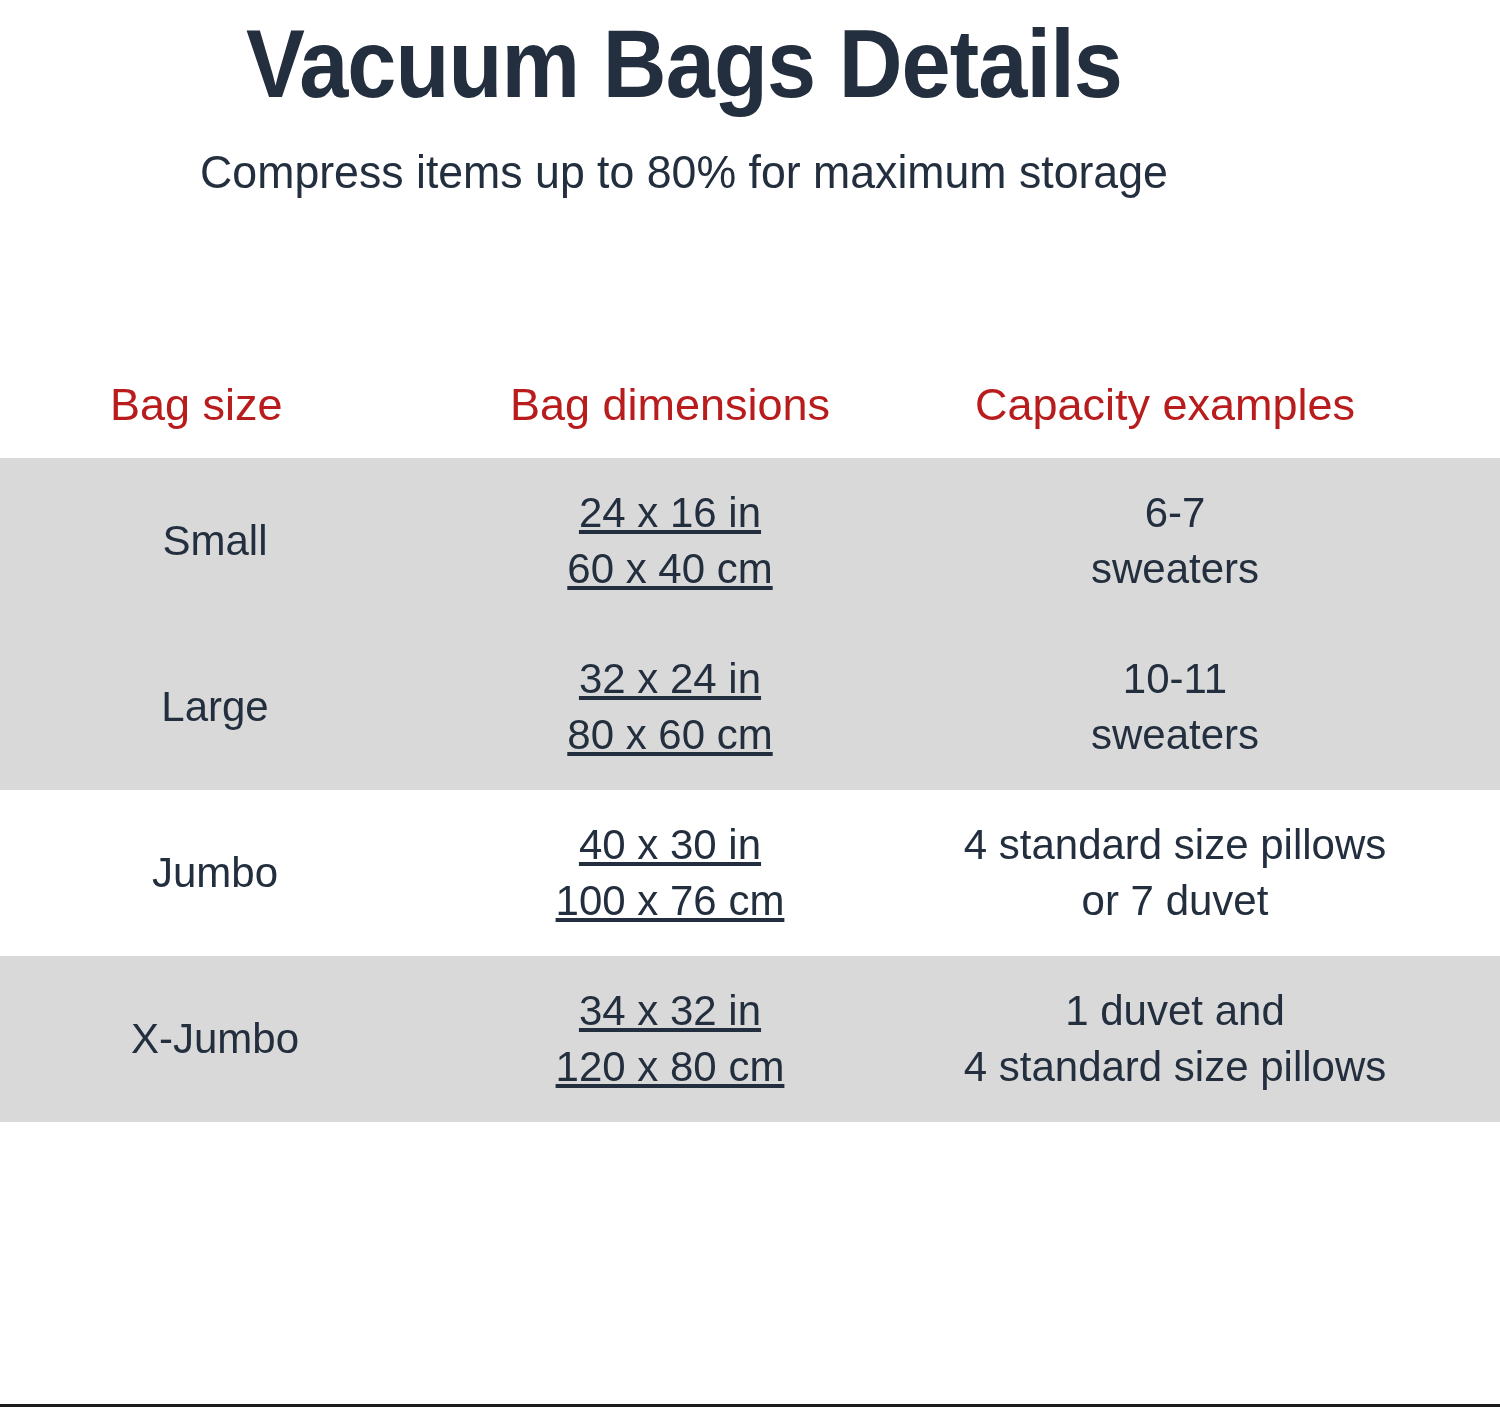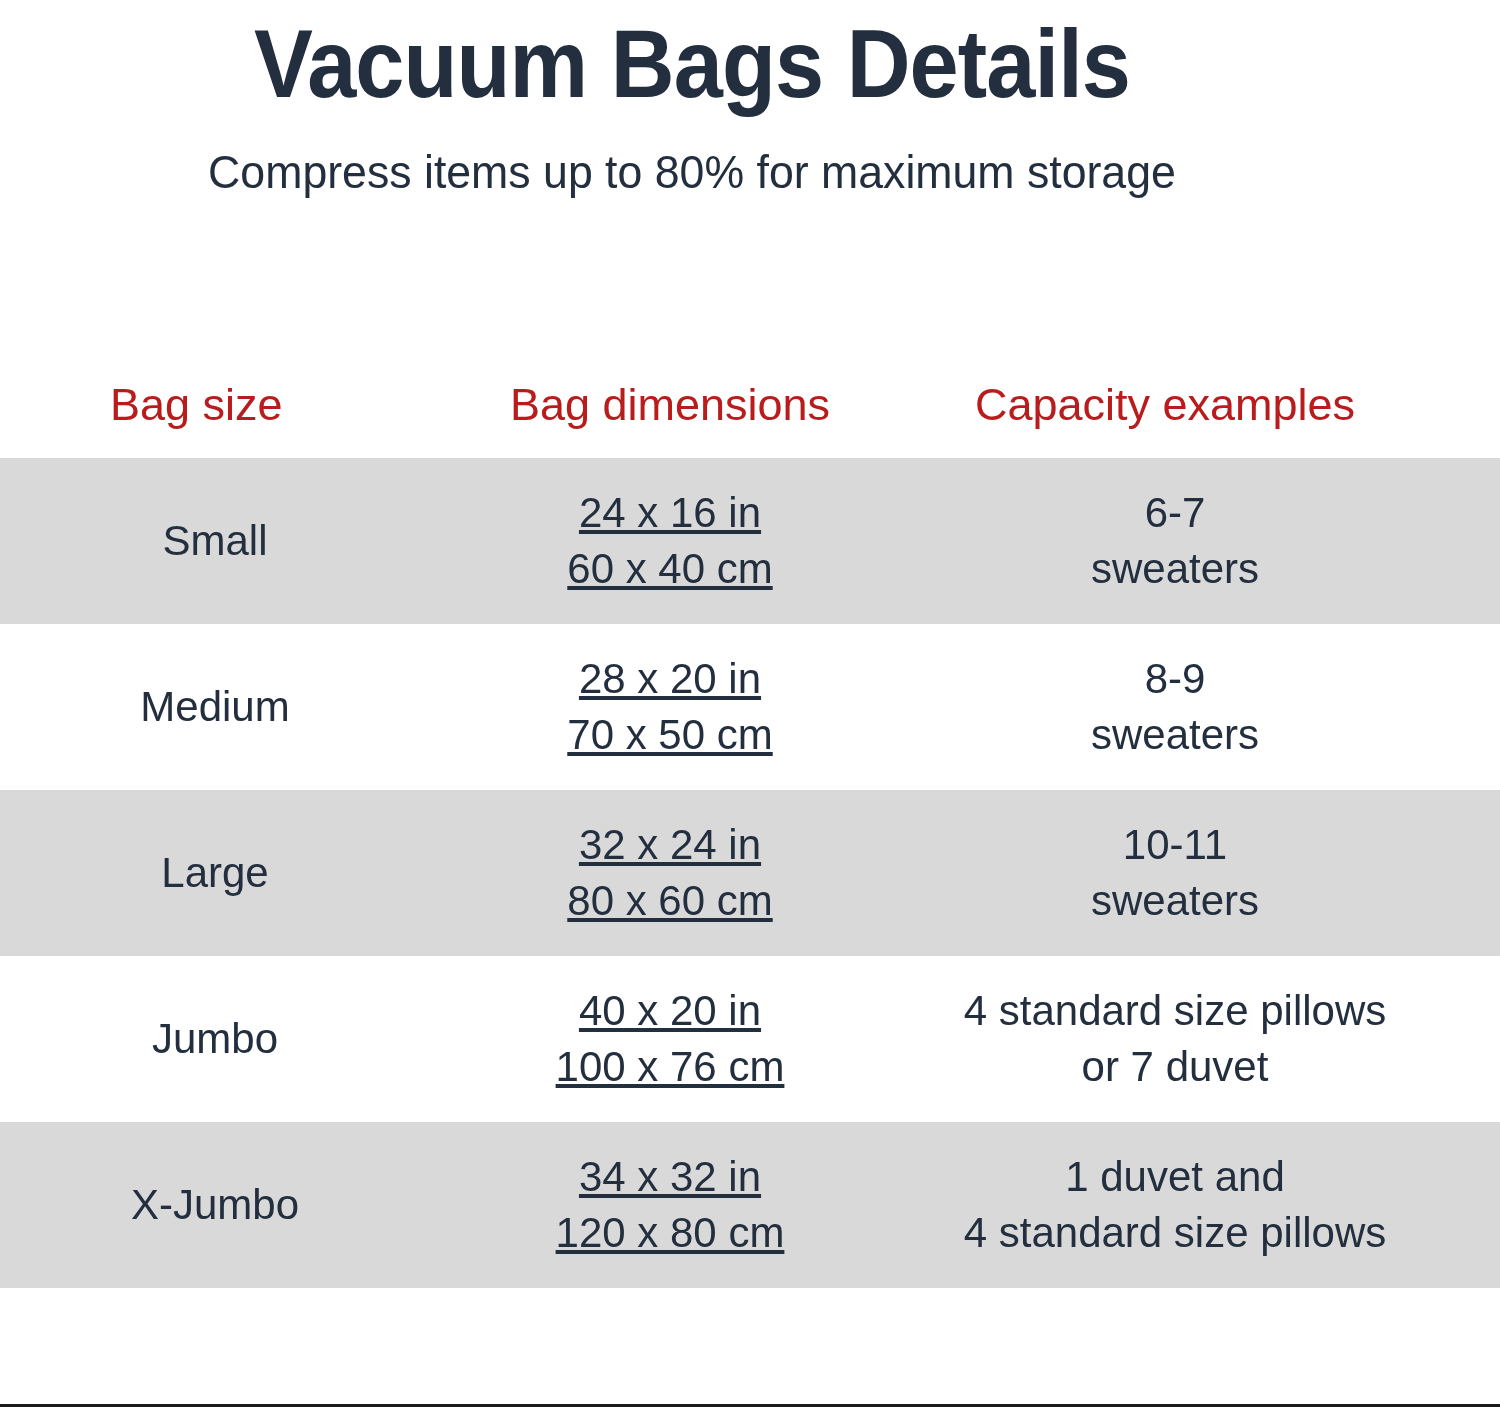--- a/index.html
+++ b/index.html
@@ -20,21 +20,21 @@
     width: 1500px;
     height: 1411px;
     background: #ffffff;
     box-sizing: border-box;
   }
 
   
   .header {
     position: absolute;
     top: 0;
-    left: 8px;
+    left: 0;
     width: 1368px;
     text-align: center;
     padding-top: 8px;
   }
   .page-title {
     margin: 0;
     font-family: "Liberation Sans", sans-serif;
     font-size: 96px;
     line-height: 112px;
     font-weight: 700;
@@ -164,48 +164,37 @@
         <td class="cell-dim">
           <span class="line">24 x 16 in</span>
           <span class="line">60 x 40 cm</span>
         </td>
         <td class="cell-cap">
           <span class="line">6-7</span>
           <span class="line">sweaters</span>
         </td>
       </tr>
 
-      <tr class="plain">
-        <td class="cell-size">Medium</td>
-        <td class="cell-dim">
-          <span class="line">28 x 20 in</span>
-          <span class="line">70 x 50 cm</span>
-        </td>
-        <td class="cell-cap">
-          <span class="line">8-9</span>
-          <span class="line">sweaters</span>
-        </td>
-      </tr>
 
       <tr class="shaded">
         <td class="cell-size">Large</td>
         <td class="cell-dim">
           <span class="line">32 x 24 in</span>
           <span class="line">80 x 60 cm</span>
         </td>
         <td class="cell-cap">
           <span class="line">10-11</span>
           <span class="line">sweaters</span>
         </td>
       </tr>
 
       <tr class="plain">
         <td class="cell-size">Jumbo</td>
         <td class="cell-dim">
-          <span class="line">40 x 20 in</span>
+          <span class="line">40 x 30 in</span>
           <span class="line">100 x 76 cm</span>
         </td>
         <td class="cell-cap">
           <span class="line">4 standard size pillows</span>
           <span class="line">or 7 duvet</span>
         </td>
       </tr>
 
       <tr class="shaded">
         <td class="cell-size">X-Jumbo</td>

